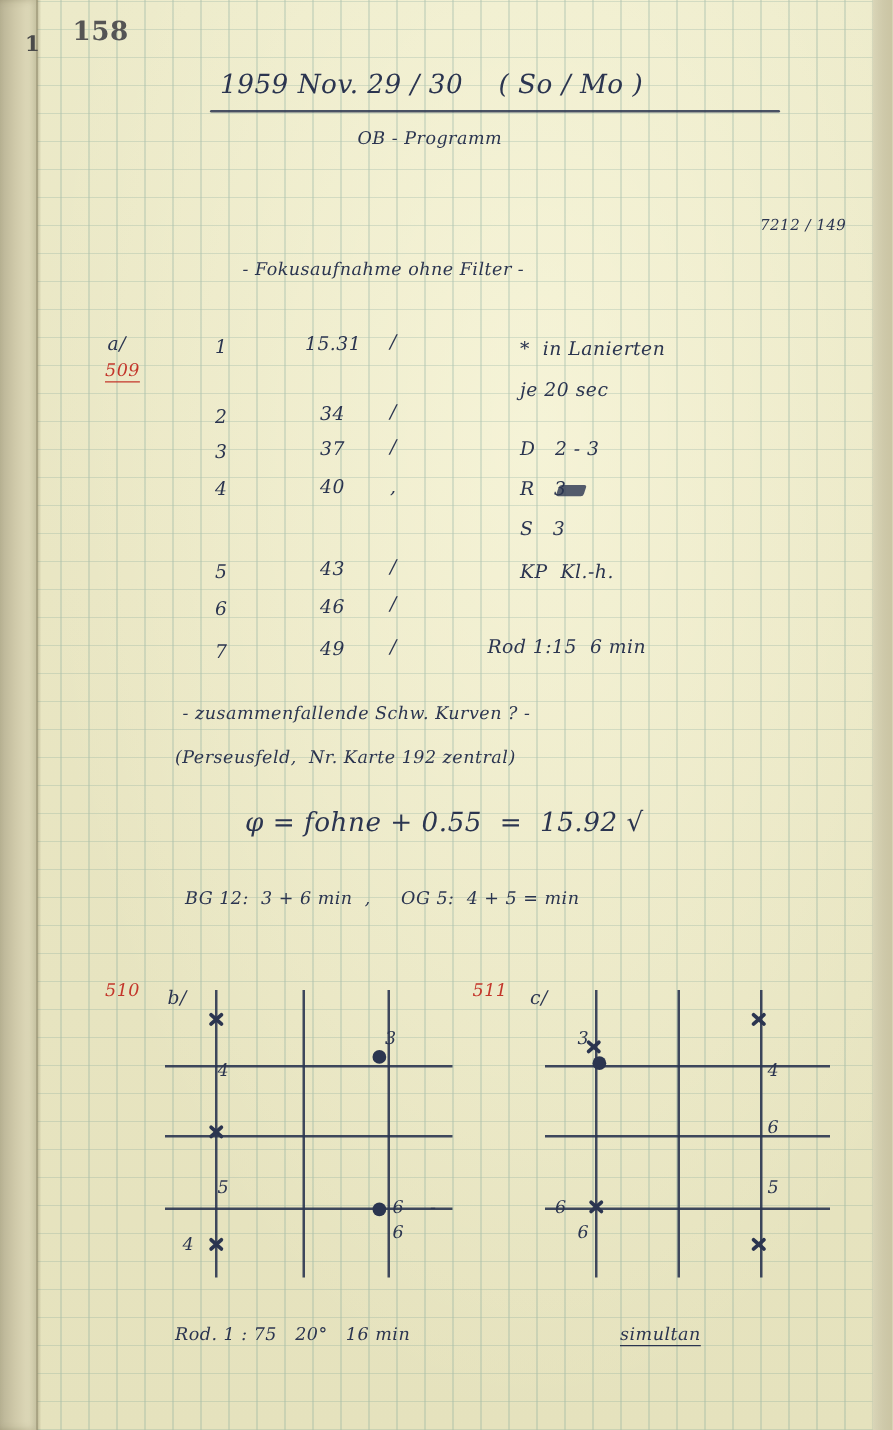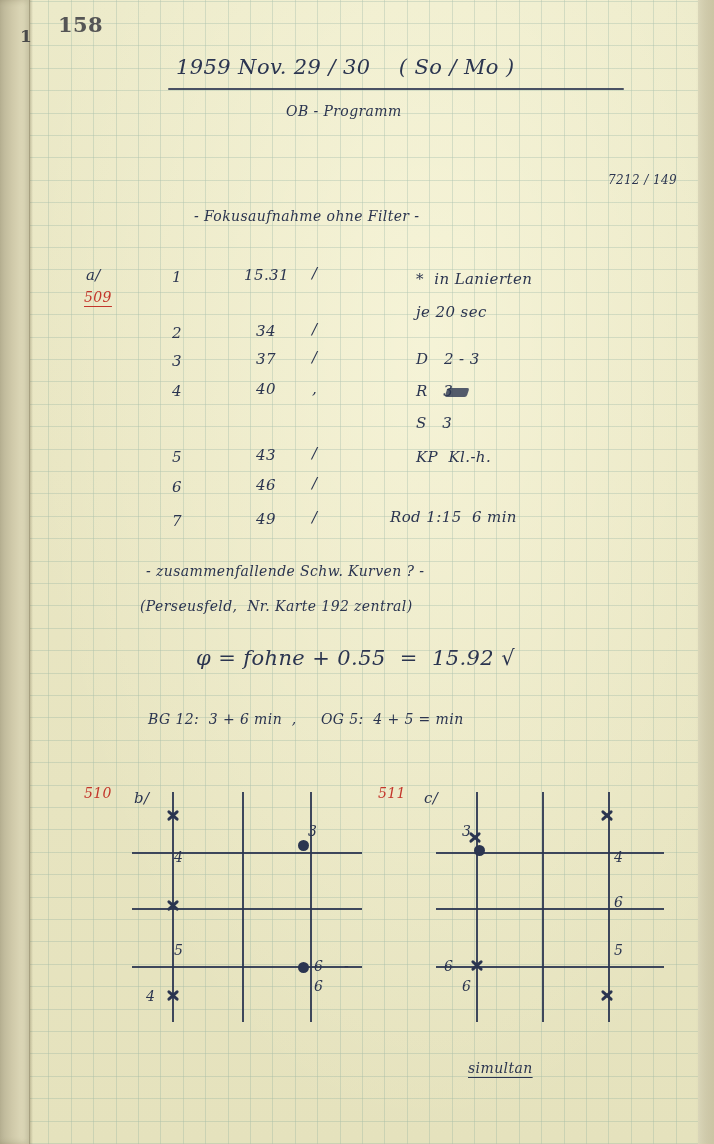--- a/index.html
+++ b/index.html
@@ -181,14 +181,15 @@
   <div class="mark" style="left:470px;top:958px;"></div>
   <div class="mark" style="left:600px;top:988px;"></div>
 
   <span class="ink med" style="left:462px;top:823px;">3</span>
   <span class="ink med" style="left:614px;top:849px;">4</span>
   <span class="ink med" style="left:614px;top:894px;">6</span>
   <span class="ink med" style="left:614px;top:942px;">5</span>
   <span class="ink med" style="left:444px;top:958px;">6</span>
   <span class="ink med" style="left:462px;top:978px;">6</span>
 
-  <span class="ink med u" style="left:456px;top:1060px;text-align:center;">simultan</span>
+  <span class="ink med" style="left:140px;top:1060px;">Rod. 1 : 75   20°   16 min</span>
+  <span class="ink med u" style="left:484px;top:1060px;text-align:center;">simultan</span>
 </div>
 
 </body></html>

